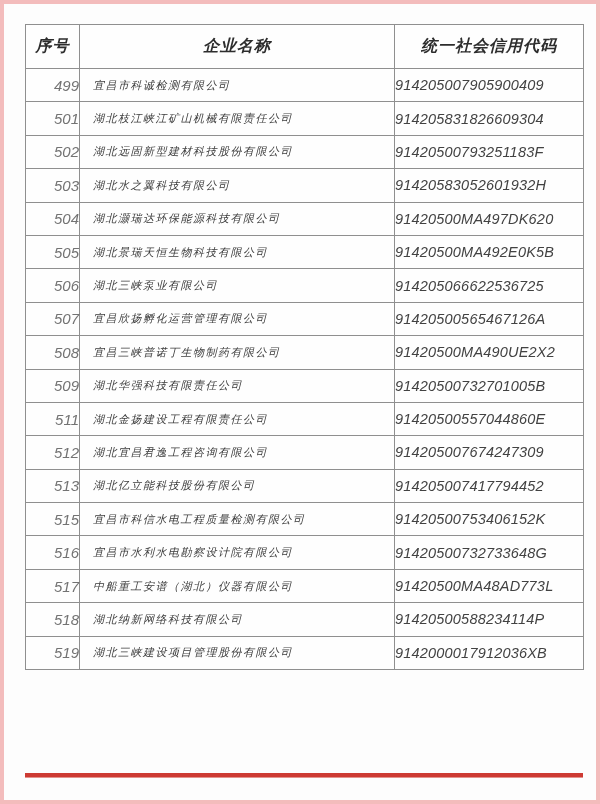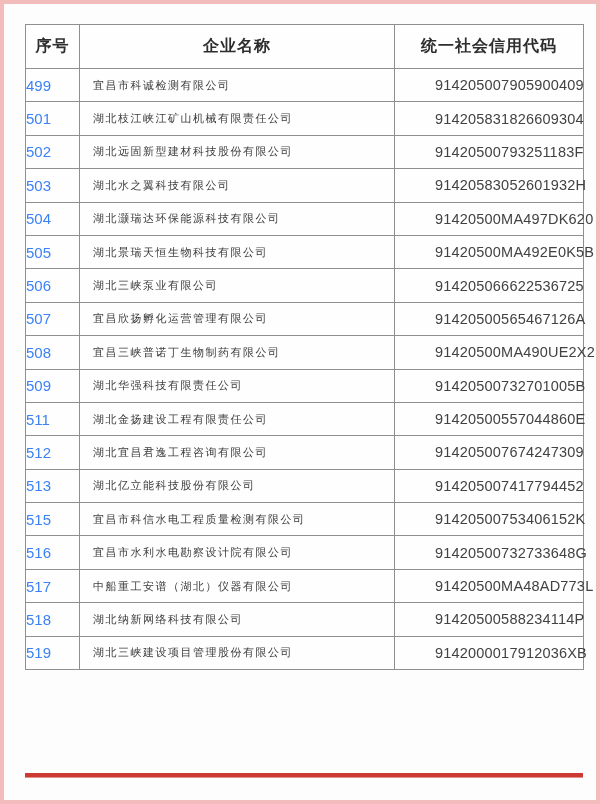--- a/index.html
+++ b/index.html
@@ -14,59 +14,59 @@
     background: #fdfdfd;
     border: 4px solid #f3bcbc;
     overflow: hidden;
   }
   table.company-table {
     position: absolute;
     left: 21px; top: 20px;
     width: 558px;
     border-collapse: collapse;
     table-layout: fixed;
+    font-style: italic;
   }
   .company-table col.c-no   { width: 54px; }
   .company-table col.c-name { width: 315px; }
   .company-table col.c-code { width: 189px; }
   .company-table th, .company-table td {
     border: 1px solid #8f8f8f;
     background: #fefefe;
   }
   .company-table thead th {
     height: 44px;
     font-size: 16px;
     font-weight: bold;
     color: #2d2d2d;
     text-align: center;
     letter-spacing: 1px;
   }
   .company-table tbody td { height: 33.4px; }
   td.col-no {
-    text-align: left;
+    text-align: right;
     font-family: "Liberation Sans", sans-serif;
     font-size: 15px;
-    color: #3b82f6;
+    color: #737373;
   }
   td.col-name {
     padding-left: 13px;
     font-size: 11px;
     color: #3c3c3c;
     letter-spacing: 1.5px;
     white-space: nowrap;
     overflow: hidden;
   }
   td.col-code {
     text-align: left;
     font-family: "Liberation Sans", sans-serif;
     font-size: 14.5px;
     color: #424242;
     letter-spacing: 0.2px;
     white-space: nowrap;
-    padding-left: 40px;
   }
   .highlight-underline {
     position: absolute;
     left: 21px; top: 769px;
     width: 558px; height: 4px;
     background: #cd3a33;
     box-shadow: 0 1px 0 #e4928d;
   }
 </style>
 </head>

